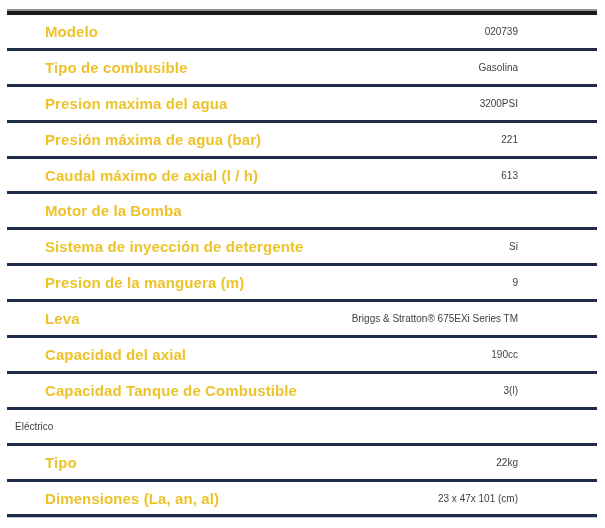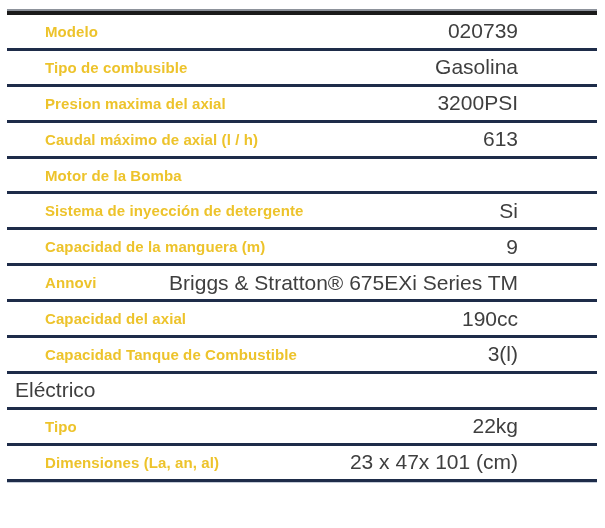--- a/index.html
+++ b/index.html
@@ -32,21 +32,21 @@
     color: var(--label-color, #edc32b);
     font-weight: bold;
     font-size: 15px;
     letter-spacing: 0.1px;
     white-space: nowrap;
   }
   .spec-value {
     padding-right: 79px;
     padding-left: 8px;
     color: var(--value-color, #3f3f3f);
-    font-size: 21px;
+    font-size: 10px;
     text-align: center;
     white-space: nowrap;
   }
 </style>
 </head>
 <body>
 
 <div class="spec-table">
   <div class="top-bar"></div>
   <div id="rows">
@@ -54,46 +54,50 @@
     <span class="spec-label">Modelo</span>
     <span class="spec-value">020739</span>
   </div>
 
   <div class="spec-row">
     <span class="spec-label">Tipo de combusible</span>
     <span class="spec-value">Gasolina</span>
   </div>
 
   <div class="spec-row">
-    <span class="spec-label">Presion maxima del axial</span>
+    <span class="spec-label">Presion maxima del agua</span>
     <span class="spec-value">3200PSI</span>
   </div>
 
+  <div class="spec-row">
+    <span class="spec-label">Presión máxima de agua (bar)</span>
+    <span class="spec-value">221</span>
+  </div>
 
   <div class="spec-row">
     <span class="spec-label">Caudal máximo de axial (l / h)</span>
     <span class="spec-value">613</span>
   </div>
 
   <div class="spec-row">
     <span class="spec-label">Motor de la Bomba</span>
   </div>
 
   <div class="spec-row">
     <span class="spec-label">Sistema de inyección de detergente</span>
     <span class="spec-value">Si</span>
   </div>
 
   <div class="spec-row">
-    <span class="spec-label">Capacidad de la manguera (m)</span>
+    <span class="spec-label">Presion de la manguera (m)</span>
     <span class="spec-value">9</span>
   </div>
 
   <div class="spec-row">
-    <span class="spec-label">Annovi</span>
+    <span class="spec-label">Leva</span>
     <span class="spec-value">Briggs &amp; Stratton® 675EXi Series TM</span>
   </div>
 
   <div class="spec-row">
     <span class="spec-label">Capacidad del axial</span>
     <span class="spec-value">190cc</span>
   </div>
 
   <div class="spec-row">
     <span class="spec-label">Capacidad Tanque de Combustible</span>

